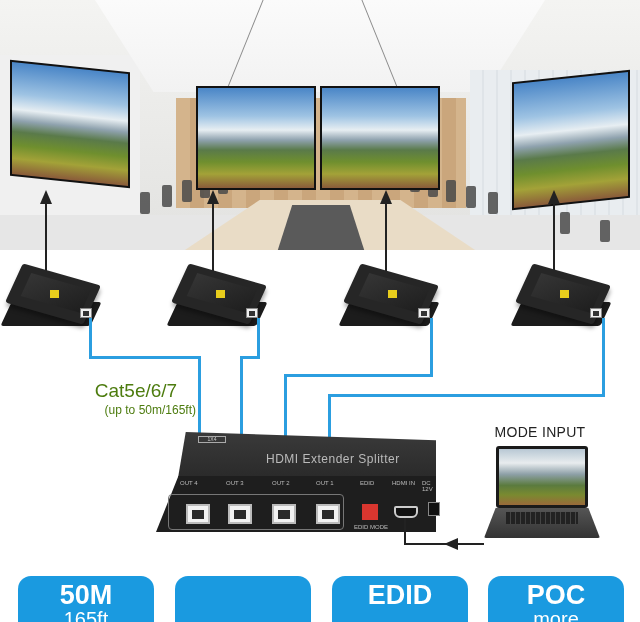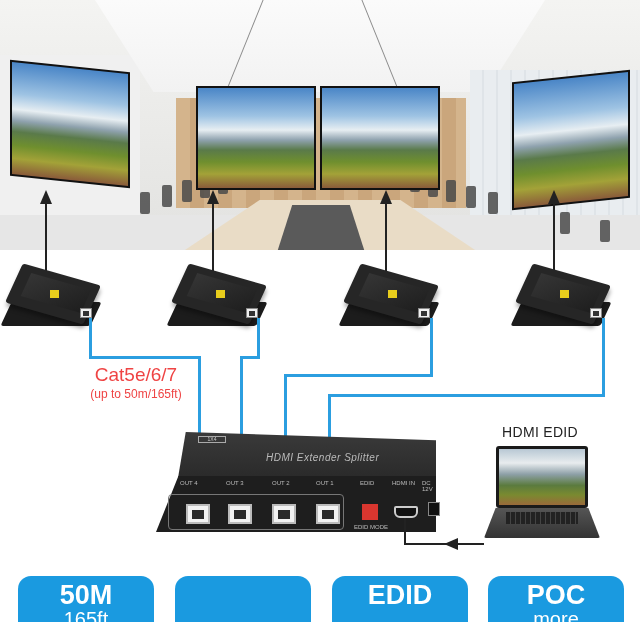--- a/index.html
+++ b/index.html
@@ -50,34 +50,34 @@
   .rx-top { position: absolute; left: 20px; top: 8px; width: 60px; height: 26px;
             background: linear-gradient(135deg,#353535,#1e1e1e); transform: skewY(16deg) skewX(-22deg); }
   .rx-badge { position: absolute; left: 44px; top: 18px; width: 9px; height: 8px; background: #e8cd1c; }
   .rx-port { position: absolute; left: 74px; top: 36px; width: 12px; height: 10px; background: #f0f0f0; border: 1.5px solid #888; }
   .rx-port::after { content: ""; position: absolute; left: 2px; top: 2px; width: 6px; height: 5px; background: #333; }
 
   
   .cable { position: absolute; background: #2b9ee0; }
 
   
-  .cat-label { position: absolute; left: 76px; top: 364px; width: 120px; text-align: center; color: #ef4444; }
+  .cat-label { position: absolute; left: 76px; top: 380px; width: 120px; text-align: center; color: #4d7c0f; }
   .cat-main { font-size: 19px; line-height: 22px; }
-  .cat-sub { font-size: 12px; line-height: 16px; }
+  .cat-sub { font-size: 12px; line-height: 16px; text-align: right; }
 
   .hdmi-label { position: absolute; left: 480px; top: 424px; width: 120px; text-align: center;
                 font-size: 14px; color: #222; letter-spacing: .3px; }
 
   
   .splitter { position: absolute; left: 156px; top: 432px; width: 280px; height: 100px; }
   .sp-top { position: absolute; left: 22px; top: 0; width: 258px; height: 46px; background: linear-gradient(#3a3a3a,#2a2a2a);
             clip-path: polygon(3% 0,100% 18%,100% 100%,0 100%); }
   .sp-front { position: absolute; left: 0; top: 44px; width: 280px; height: 56px; background: #1e1e1e;
               clip-path: polygon(8% 0,100% 0,100% 100%,0 100%); }
-  .sp-title { position: absolute; left: 110px; top: 20px; font-size: 10px; color: #bbb; transform: rotate(180deg) scaleX(-1) scaleY(-1); letter-spacing: .5px; font-style: italic; }
+  .sp-title { position: absolute; left: 110px; top: 20px; font-size: 12px; color: #bbb; transform: rotate(180deg) scaleX(-1) scaleY(-1); letter-spacing: .5px; }
   .sp-logo { position: absolute; left: 42px; top: 4px; width: 28px; height: 7px; border: 1px solid #aaa; font-size: 5px; color: #ccc; text-align: center; line-height: 5px; }
   .sp-portlabel { position: absolute; top: 48px; font-size: 6px; color: #bbb; }
   .sp-ports-box { position: absolute; left: 12px; top: 62px; width: 176px; height: 36px; border: 1px solid #777; border-radius: 4px; }
   .sp-rj { position: absolute; top: 72px; width: 24px; height: 20px; background: #f2f2f2; border: 2px solid #bbb; }
   .sp-rj::after { content: ""; position: absolute; left: 4px; top: 4px; width: 12px; height: 9px; background: #2a2a2a; }
   .sp-dip { position: absolute; left: 206px; top: 72px; width: 16px; height: 16px; background: #d9362f; }
   .sp-hdmi { position: absolute; left: 238px; top: 74px; width: 24px; height: 12px; background: #111; border: 2px solid #ccc; border-radius: 2px 2px 6px 6px; }
   .sp-dc { position: absolute; left: 272px; top: 70px; width: 12px; height: 14px; background: #111; border: 1px solid #888; }
 
   
@@ -219,21 +219,21 @@
     <div class="sp-rj" style="left:30px"></div>
     <div class="sp-rj" style="left:72px"></div>
     <div class="sp-rj" style="left:116px"></div>
     <div class="sp-rj" style="left:160px"></div>
     <div class="sp-dip"></div>
     <div class="sp-portlabel" style="left:198px;top:92px">EDID MODE</div>
     <div class="sp-hdmi"></div>
     <div class="sp-dc"></div>
   </div>
 
-  <div class="hdmi-label">HDMI EDID</div>
+  <div class="hdmi-label">MODE INPUT</div>
   <div class="laptop">
     <div class="lp-lid">
         <div class="lp-screen"></div>
       </div>
     <div class="lp-base"></div>
     <div class="lp-keys"></div>
   </div>
 
   <div class="input-line" style="left:404px;top:518px;width:2px;height:26px"></div>
   <div class="input-line" style="left:404px;top:543px;width:80px;height:2px"></div>

